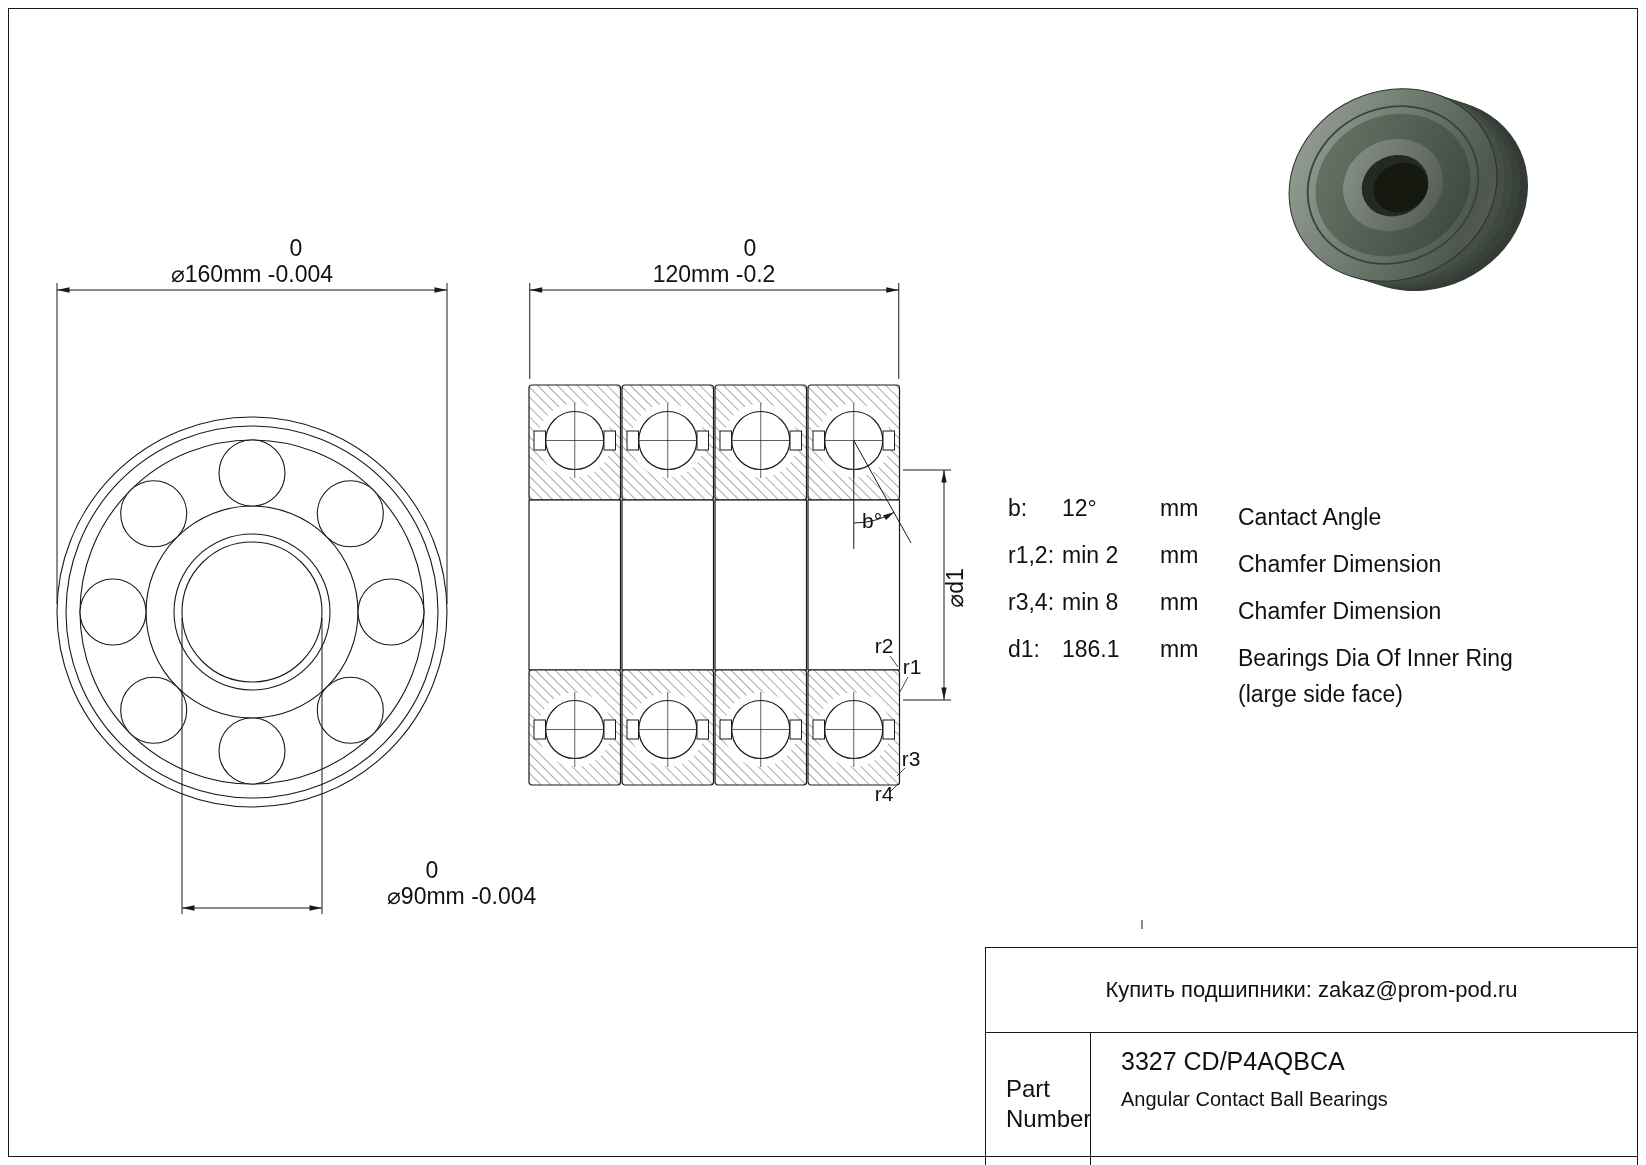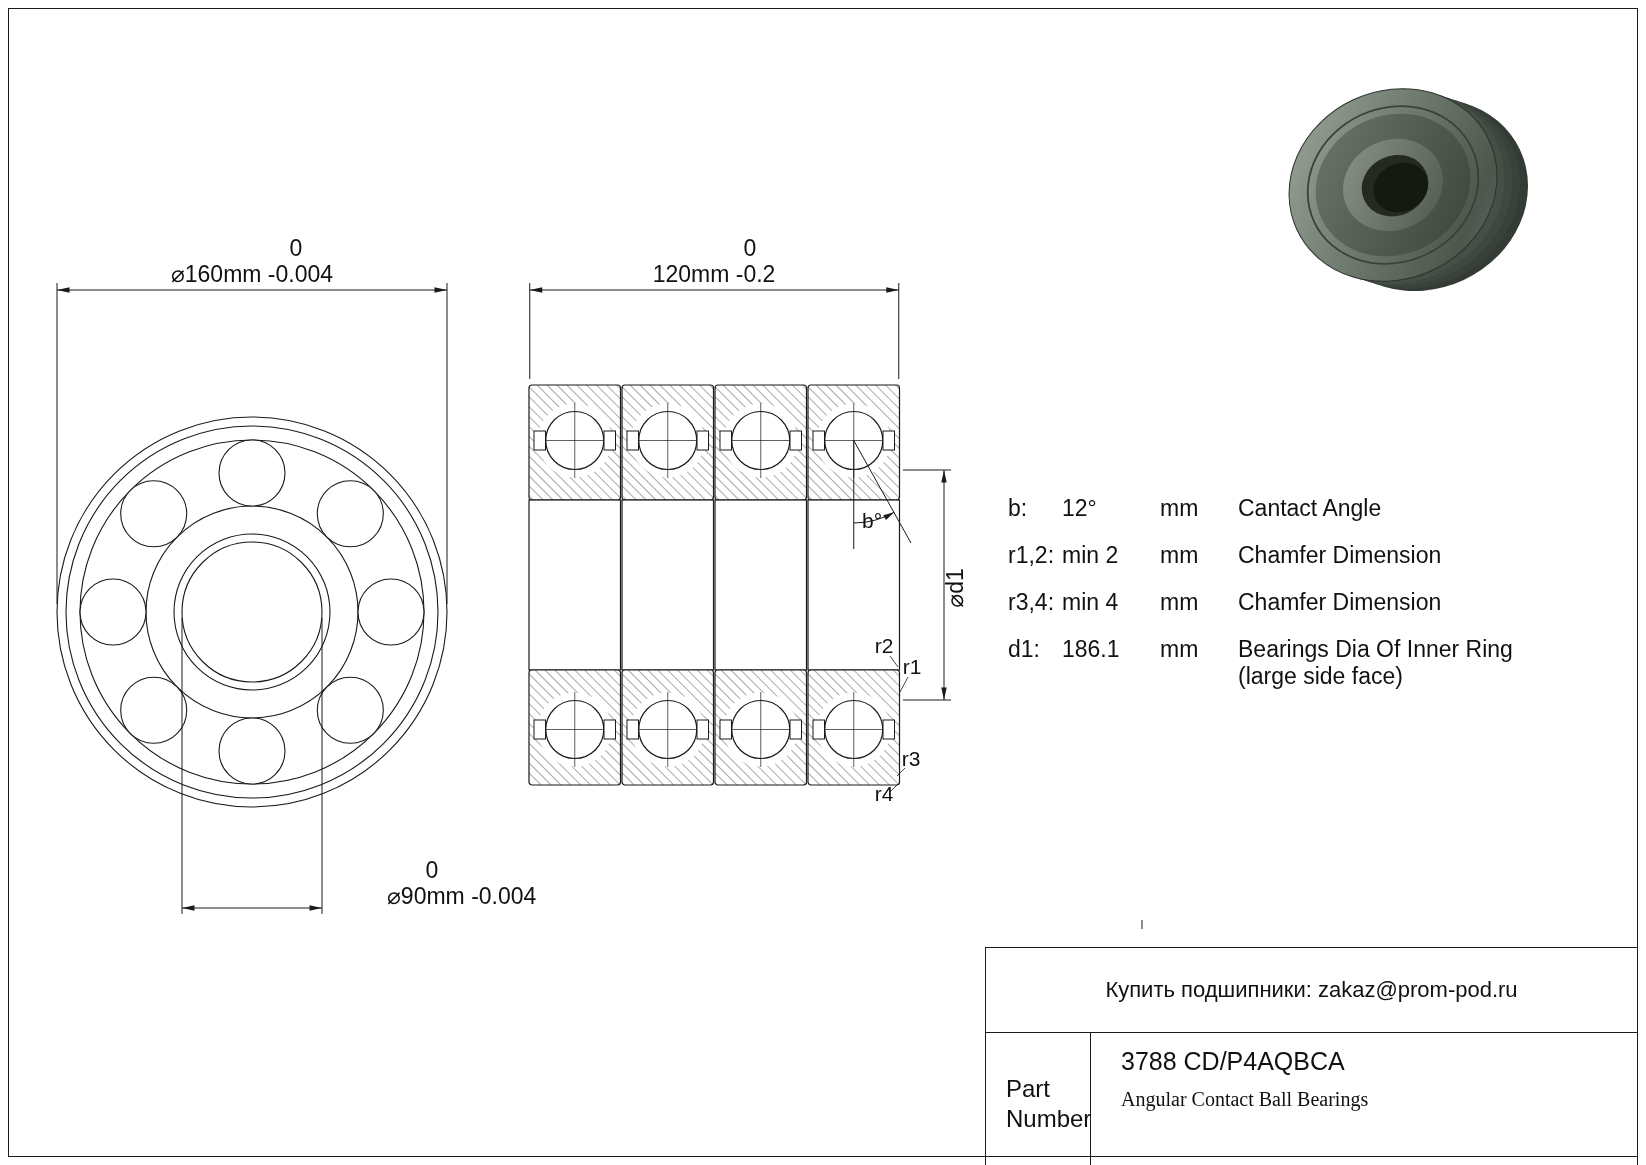--- a/index.html
+++ b/index.html
@@ -8,32 +8,32 @@
   .frame{position:absolute;left:8px;top:8px;width:1630px;height:1149px;
          border:1.5px solid #1a1a1a;box-sizing:border-box;}
   svg{position:absolute;left:0;top:0;}
   svg text{font-family:"Liberation Sans", sans-serif;fill:#111;}
   .t-dim{font-size:23px;}
   .t-small{font-size:21px;}
 
   .spec-table{position:absolute;left:1008px;top:495px;font-size:23px;line-height:27px;}
   .spec-row{display:grid;grid-template-columns:54px 98px 78px auto;min-height:47px;
             align-items:start;}
-  .spec-desc div{white-space:nowrap;}
+  .spec-desc div{white-space:nowrap;margin-top:9px;}
 
   .title-block{position:absolute;left:985px;top:947px;width:653px;height:229px;
                border:1.5px solid #1a1a1a;box-sizing:border-box;display:flex;flex-direction:column;}
   .tb-top{height:85px;border-bottom:1.5px solid #1a1a1a;box-sizing:border-box;
           display:flex;align-items:center;justify-content:center;font-size:22px;}
   .tb-bottom{flex:1;display:flex;}
   .tb-part-label{width:105px;border-right:1.5px solid #1a1a1a;box-sizing:border-box;
                  display:flex;align-items:center;padding-left:20px;font-size:24px;line-height:30px;}
   .tb-part-info{flex:1;display:flex;flex-direction:column;padding:14px 0 0 30px;gap:12px;}
   .tb-part-number{font-size:25px;}
-  .tb-part-type{font-size:20px;font-family:Liberation Serif, serif;}
+  .tb-part-type{font-size:20px;}
 </style>
 </head>
 <body>
 
 <div class="canvas">
   <div class="frame"></div>
 
   <svg width="1646" height="1165" viewBox="0 0 1646 1165" xmlns="http://www.w3.org/2000/svg" xmlns:xlink="http://www.w3.org/1999/xlink">
     <defs>
       <pattern id="hatch" patternUnits="userSpaceOnUse" width="7" height="7" patternTransform="rotate(45)">
@@ -186,21 +186,21 @@
       <div class="spec-key">r1,2:</div>
       <div class="spec-val">min 2</div>
       <div class="spec-unit">mm</div>
       <div class="spec-desc">
         <div>Chamfer Dimension</div>
           <div></div>
       </div>
     </div>
     <div class="spec-row">
       <div class="spec-key">r3,4:</div>
-      <div class="spec-val">min 4</div>
+      <div class="spec-val">min 8</div>
       <div class="spec-unit">mm</div>
       <div class="spec-desc">
         <div>Chamfer Dimension</div>
           <div></div>
       </div>
     </div>
     <div class="spec-row">
       <div class="spec-key">d1:</div>
       <div class="spec-val">186.1</div>
       <div class="spec-unit">mm</div>
@@ -211,18 +211,18 @@
     </div>
   </div>
 
   <div class="title-block">
     <div class="tb-top">
       <span>Купить подшипники: zakaz@prom-pod.ru</span>
     </div>
     <div class="tb-bottom">
       <div class="tb-part-label">Part Number</div>
       <div class="tb-part-info">
-        <div class="tb-part-number">3788 CD/P4AQBCA</div>
+        <div class="tb-part-number">3327 CD/P4AQBCA</div>
         <div class="tb-part-type">Angular Contact Ball Bearings</div>
       </div>
     </div>
   </div>
 </div>
 
 </body></html>

